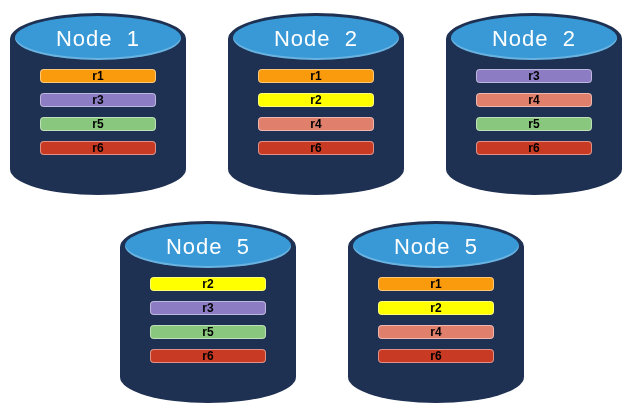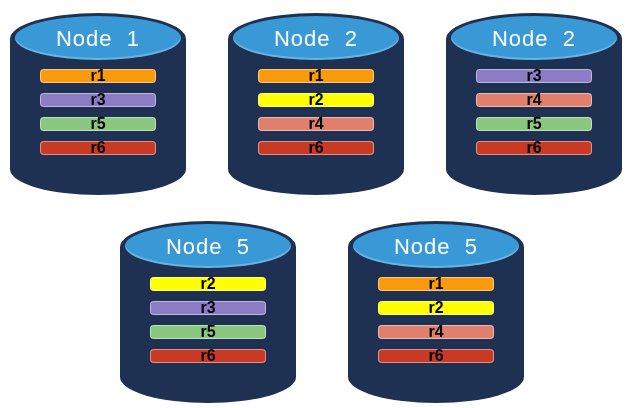--- a/index.html
+++ b/index.html
@@ -55,21 +55,21 @@
     gap: 10px;
   }
   .bar {
     height: 14px;
     border-radius: 4px;
     border: 1px solid rgba(255,255,255,0.45);
     box-sizing: border-box;
     display: flex;
     align-items: center;
     justify-content: center;
-    font-size: 16px;
+    font-size: 12px;
     font-weight: bold;
     color: #000000;
     line-height: 1;
   }
   
   .pos-0 { left: 10px;  top: 13px;  }
   .pos-1 { left: 228px; top: 13px;  }
   .pos-2 { left: 446px; top: 13px;  }
   .pos-3 { left: 120px; top: 221px; }
   .pos-4 { left: 348px; top: 221px; }

